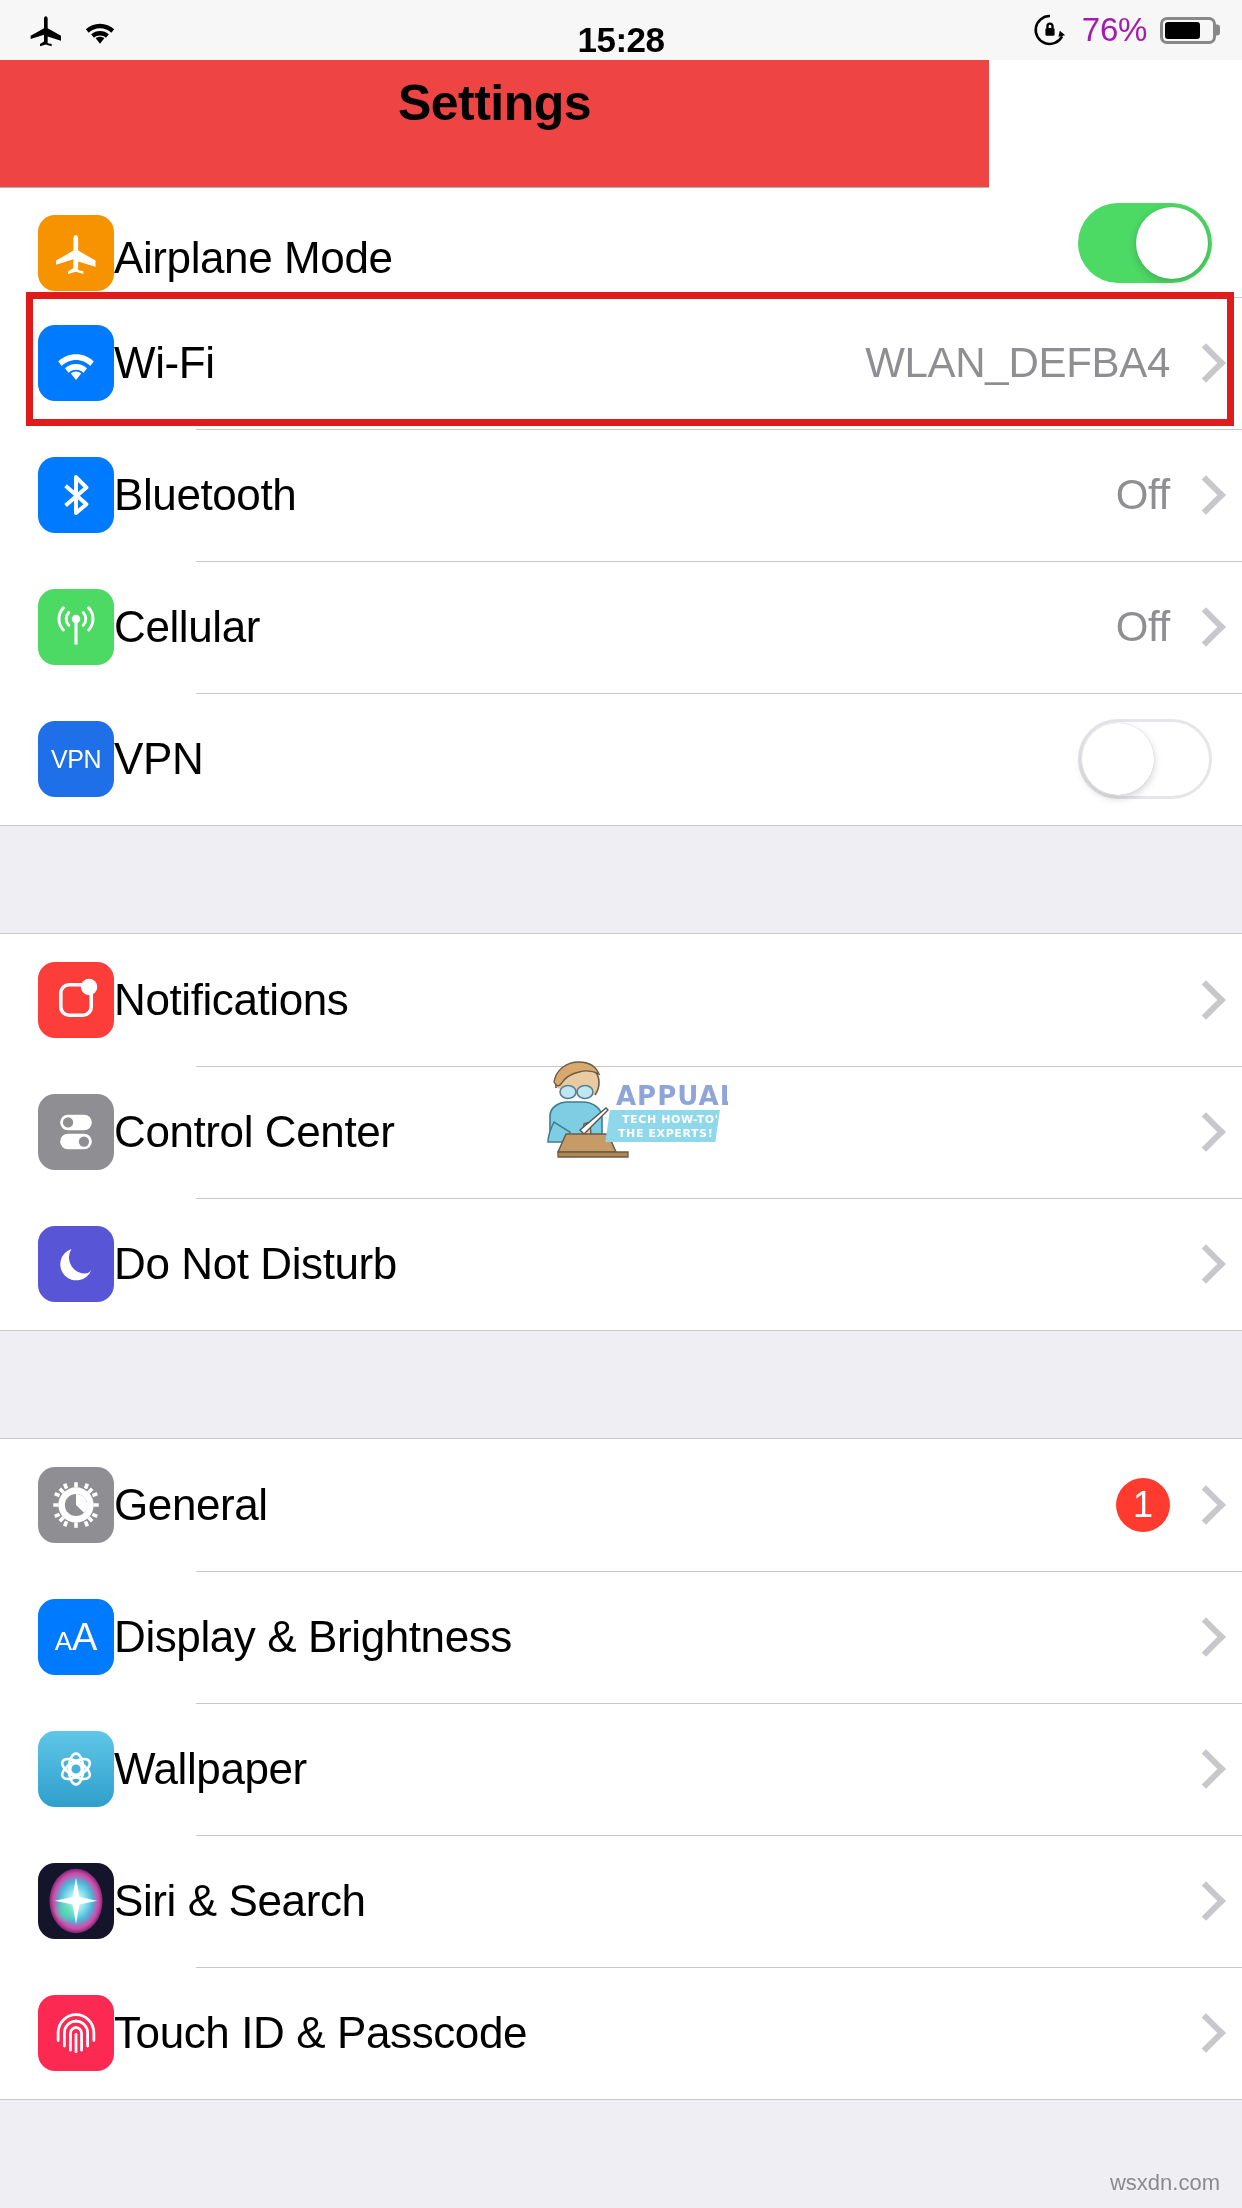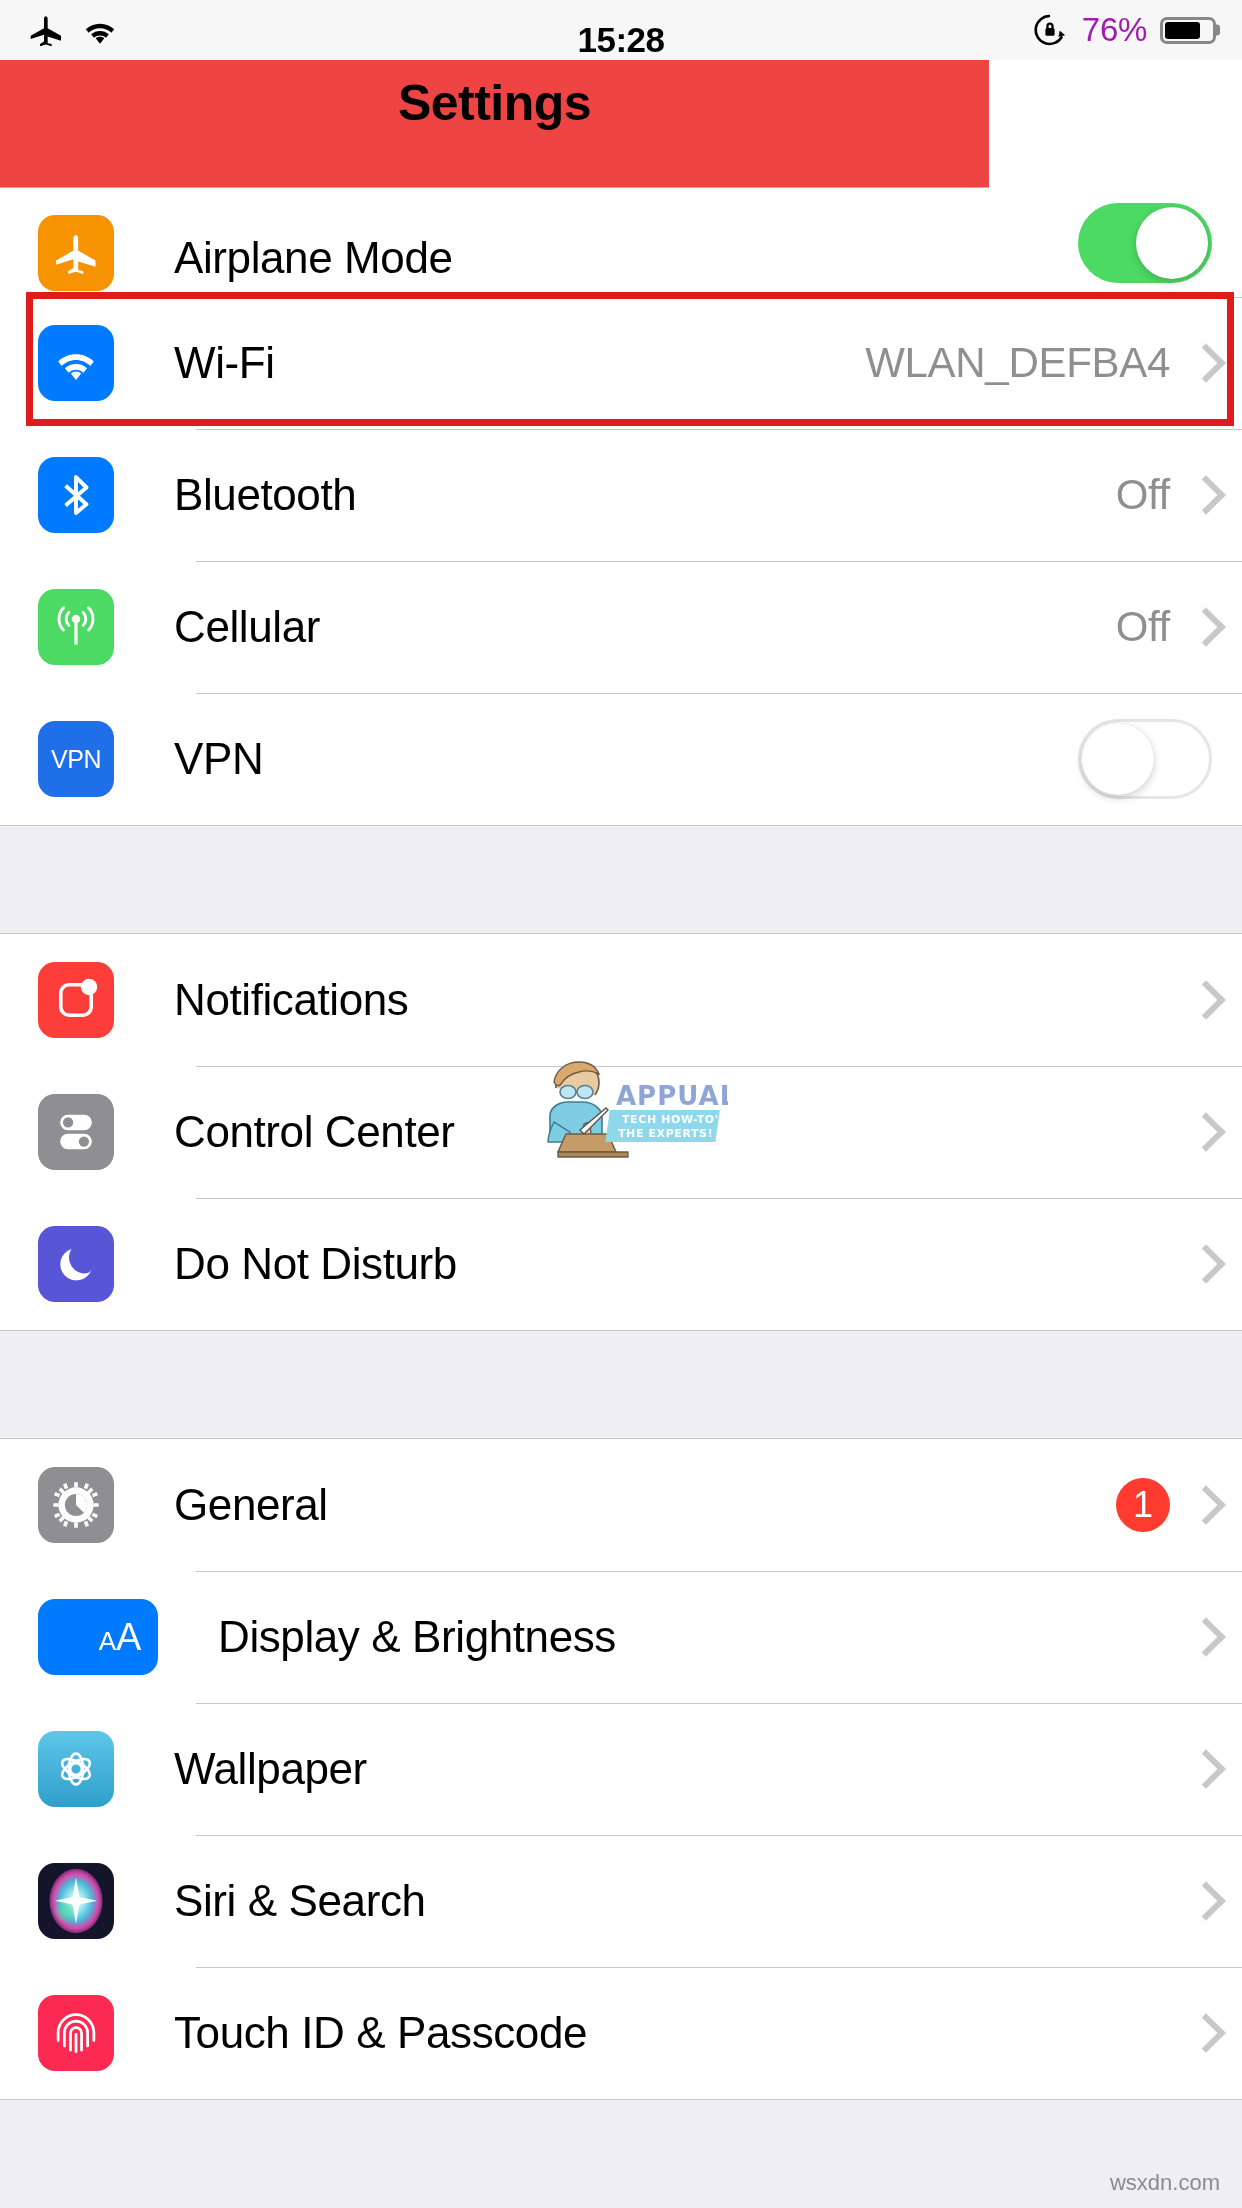--- a/index.html
+++ b/index.html
@@ -157,21 +157,20 @@
     height: 76px;
     border-radius: 17px;
     flex: 0 0 76px;
     display: flex;
     align-items: center;
     justify-content: center;
     position: relative;
     overflow: hidden;
   }
   .row-label {
-    margin-left: 60px;
     font-size: 44px;
     color: #000;
     letter-spacing: -0.4px;
     white-space: nowrap;
   }
   .row-right {
     margin-left: auto;
     display: flex;
     align-items: center;
     gap: 22px;
@@ -449,21 +448,21 @@
         </svg>
       </span>
       <span class="row-label">General</span>
       <span class="row-right">
         <span class="badge">1</span>
         <span class="chevron"></span>
       </span>
     </div>
 
     <div class="row">
-      <span class="app-icon" style="background:#007AFF;padding-left:44px;">
+      <span class="app-icon" style="background:#007AFF;">
         <span style="color:#fff;font-family:'Liberation Sans',sans-serif;line-height:1;">
           <span style="font-size:26px;">A</span><span style="font-size:38px;">A</span>
         </span>
       </span>
       <span class="row-label">Display &amp; Brightness</span>
       <span class="row-right">
         <span class="chevron"></span>
       </span>
     </div>
 

